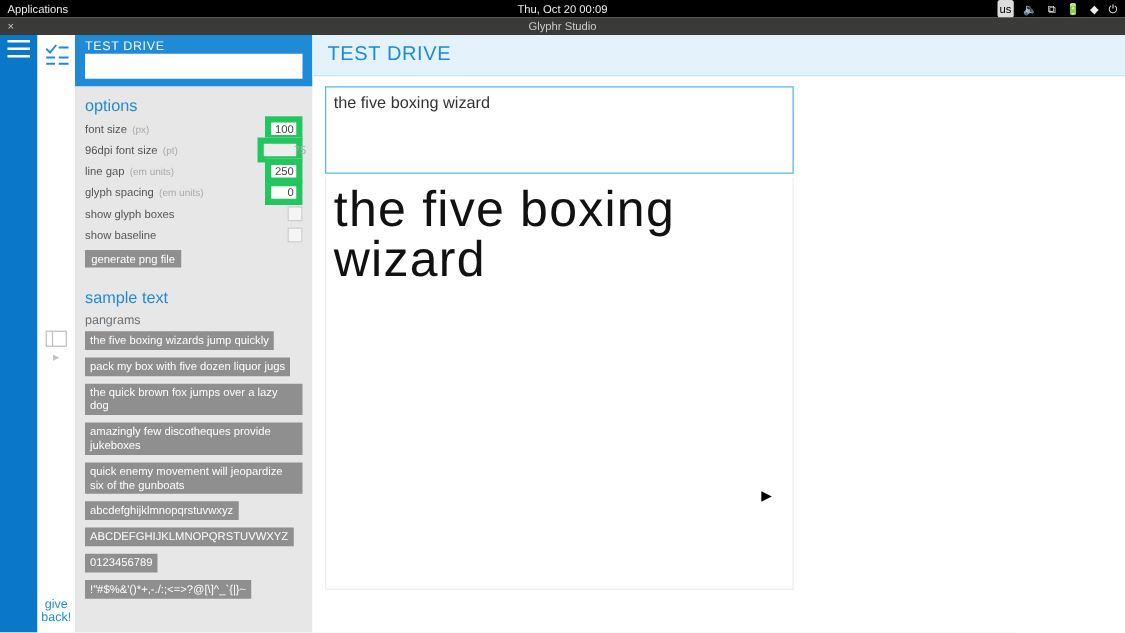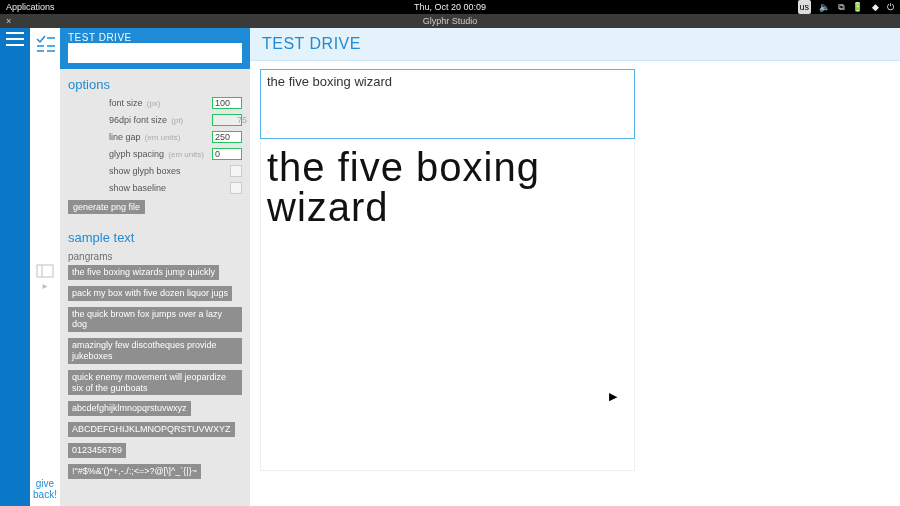--- a/index.html
+++ b/index.html
@@ -96,27 +96,27 @@
     font-weight: 400;
   }
   .opt-row {
     display: flex;
     align-items: center;
     font-size: 9px;
     color: #555;
     margin-bottom: 3px;
     height: 14px;
   }
-  .opt-row .lab { flex: 1; margin-left: 41px; }
+  .opt-row .lab { flex: 1; }
   .opt-row .lab .muted { color:#aaa; font-size:8px; margin-left:2px;}
   .opt-row .val {
     width: 30px;
     background:#fff;
-    border:1px solid #22c55e;
-    text-align:left;
+    border:5px solid #22c55e;
+    text-align:right;
     padding: 0 2px;
     font-size:9px;
     color:#444;
   }
   .opt-row .chk {
     width: 12px; height:12px;
     background:#f5f5f5;
     border:1px solid #ccc;
     display:flex; align-items:center; justify-content:center;
     margin-left:auto;

